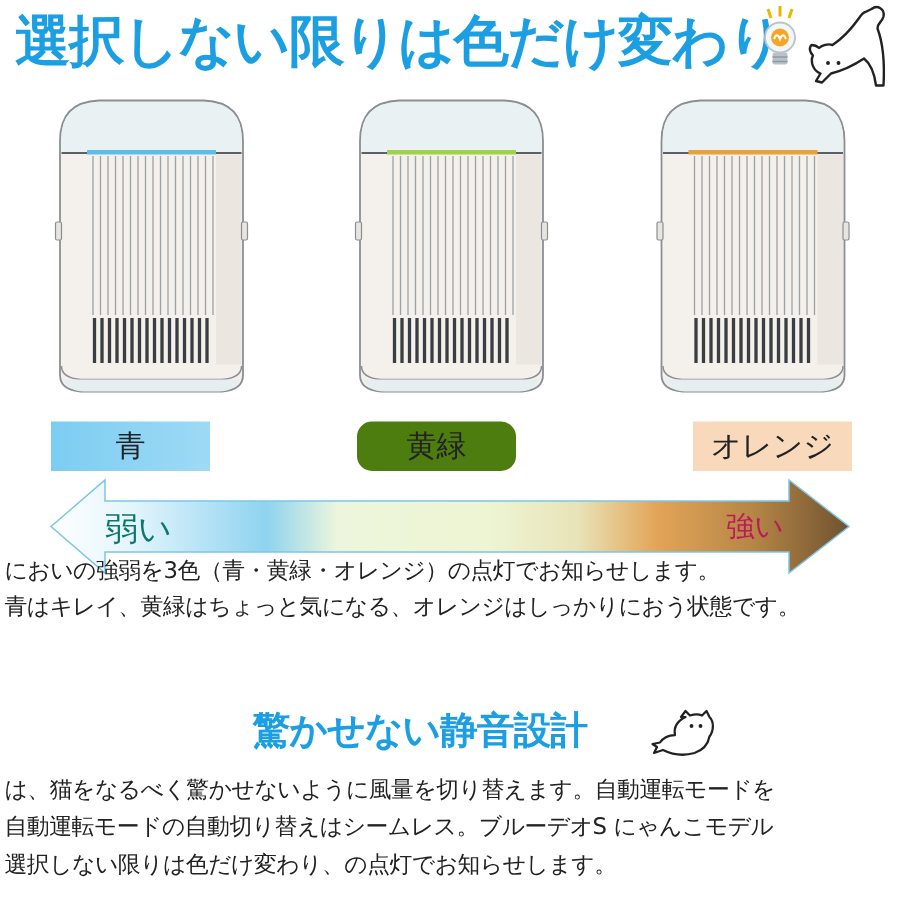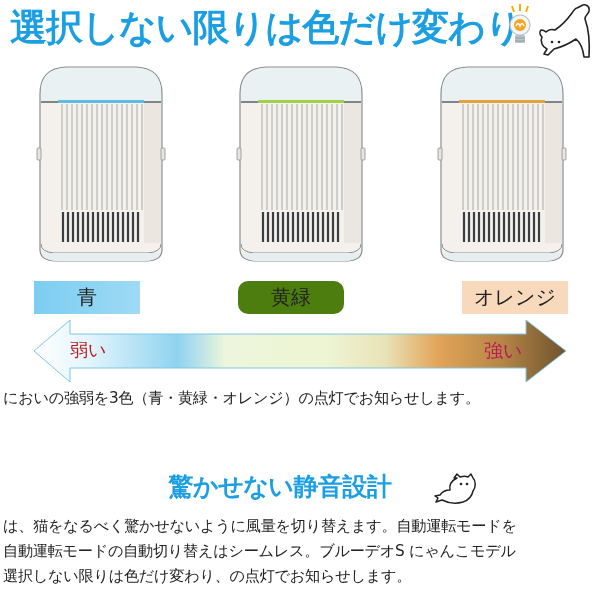--- a/index.html
+++ b/index.html
@@ -14,26 +14,26 @@
 
   .purifier { position: absolute; top: 64px; width: 130px; height: 200px; }
   .purifier svg { width: 100%; height: 100%; }
 
   .color-label { position: absolute; top: 281px; width: 106px; height: 33px;
                  display: flex; align-items: center; justify-content: center;
                  font-size: 20px; color: #222; }
 
   .arrow-wrap { position: absolute; left: 32px; top: 318px; width: 536px; height: 66px; }
   .arrow-wrap svg { width: 100%; height: 100%; }
-  .arrow-weak { position: absolute; left: 70px; top: 338px; font-size: 18px; color: #b91c1c; }
+  .arrow-weak { position: absolute; left: 70px; top: 338px; font-size: 22px; color: #0f766e; }
   .arrow-strong { position: absolute; left: 484px; top: 338px; font-size: 19px; color: #be185d; }
 
   .para { position: absolute; left: 3px; font-size: 15.2px; line-height: 24px; color: #222;
           white-space: nowrap; letter-spacing: -0.3px; }
-  .para1 { top: 386px; }
+  .para1 { top: 368px; }
   .para2 { top: 514px; line-height: 25px; }
 
   .h2 { position: absolute; left: 0; width: 600px; top: 470px; text-align: center;
         font-size: 25px; font-weight: bold; color: #1b9fe2; line-height: 34px; letter-spacing: -0.5px; }
   .h2 span { position: relative; left: -20px; margin-top: 13px; }
   .cat2 { position: absolute; left: 432px; top: 472px; width: 46px; height: 34px; }
 </style>
 </head>
 <body>
 
@@ -234,20 +234,21 @@
       </linearGradient>
     </defs>
     <path d="M2 33 L38 2 L38 16 L494 16 L494 2 L534 33 L494 64 L494 50 L38 50 L38 64 Z" fill="url(#ag)" stroke="#7cc6e8" stroke-width="1"></path>
   </svg>
 </div>
 <div class="arrow-weak">弱い</div>
 <div class="arrow-strong">強い</div>
 
 <div class="para para1">
   <div>においの強弱を3色（青・黄緑・オレンジ）の点灯でお知らせします。</div>
+  <div>青はキレイ、黄緑はちょっと気になる、オレンジはしっかりにおう状態です。</div>
 </div>
 
 <div class="h2">
   <span>驚かせない静音設計</span>
 </div>
 <div class="cat2">
   <svg viewBox="0 0 46 34" width="46" height="34" fill="#fff" stroke="#222" stroke-width="1.5" stroke-linejoin="round" stroke-linecap="round">
     <path d="M22 6 l3 -4 l3 3 c3 -1 6 -1 8 0 l3 -3 l2 4 c3 3 3 9 0 13 c-1 5 -4 9 -10 11 c-7 2 -15 1 -21 -2 l-6 2 l2 -4 l-3 -2 l5 -1 c2 -3 6 -5 10 -5 c-1 -5 1 -9 7 -12 z"></path>
     <circle cx="29" cy="12" r="1.3" fill="#222" stroke="none"></circle>
     <circle cx="35" cy="12" r="1.3" fill="#222" stroke="none"></circle>

